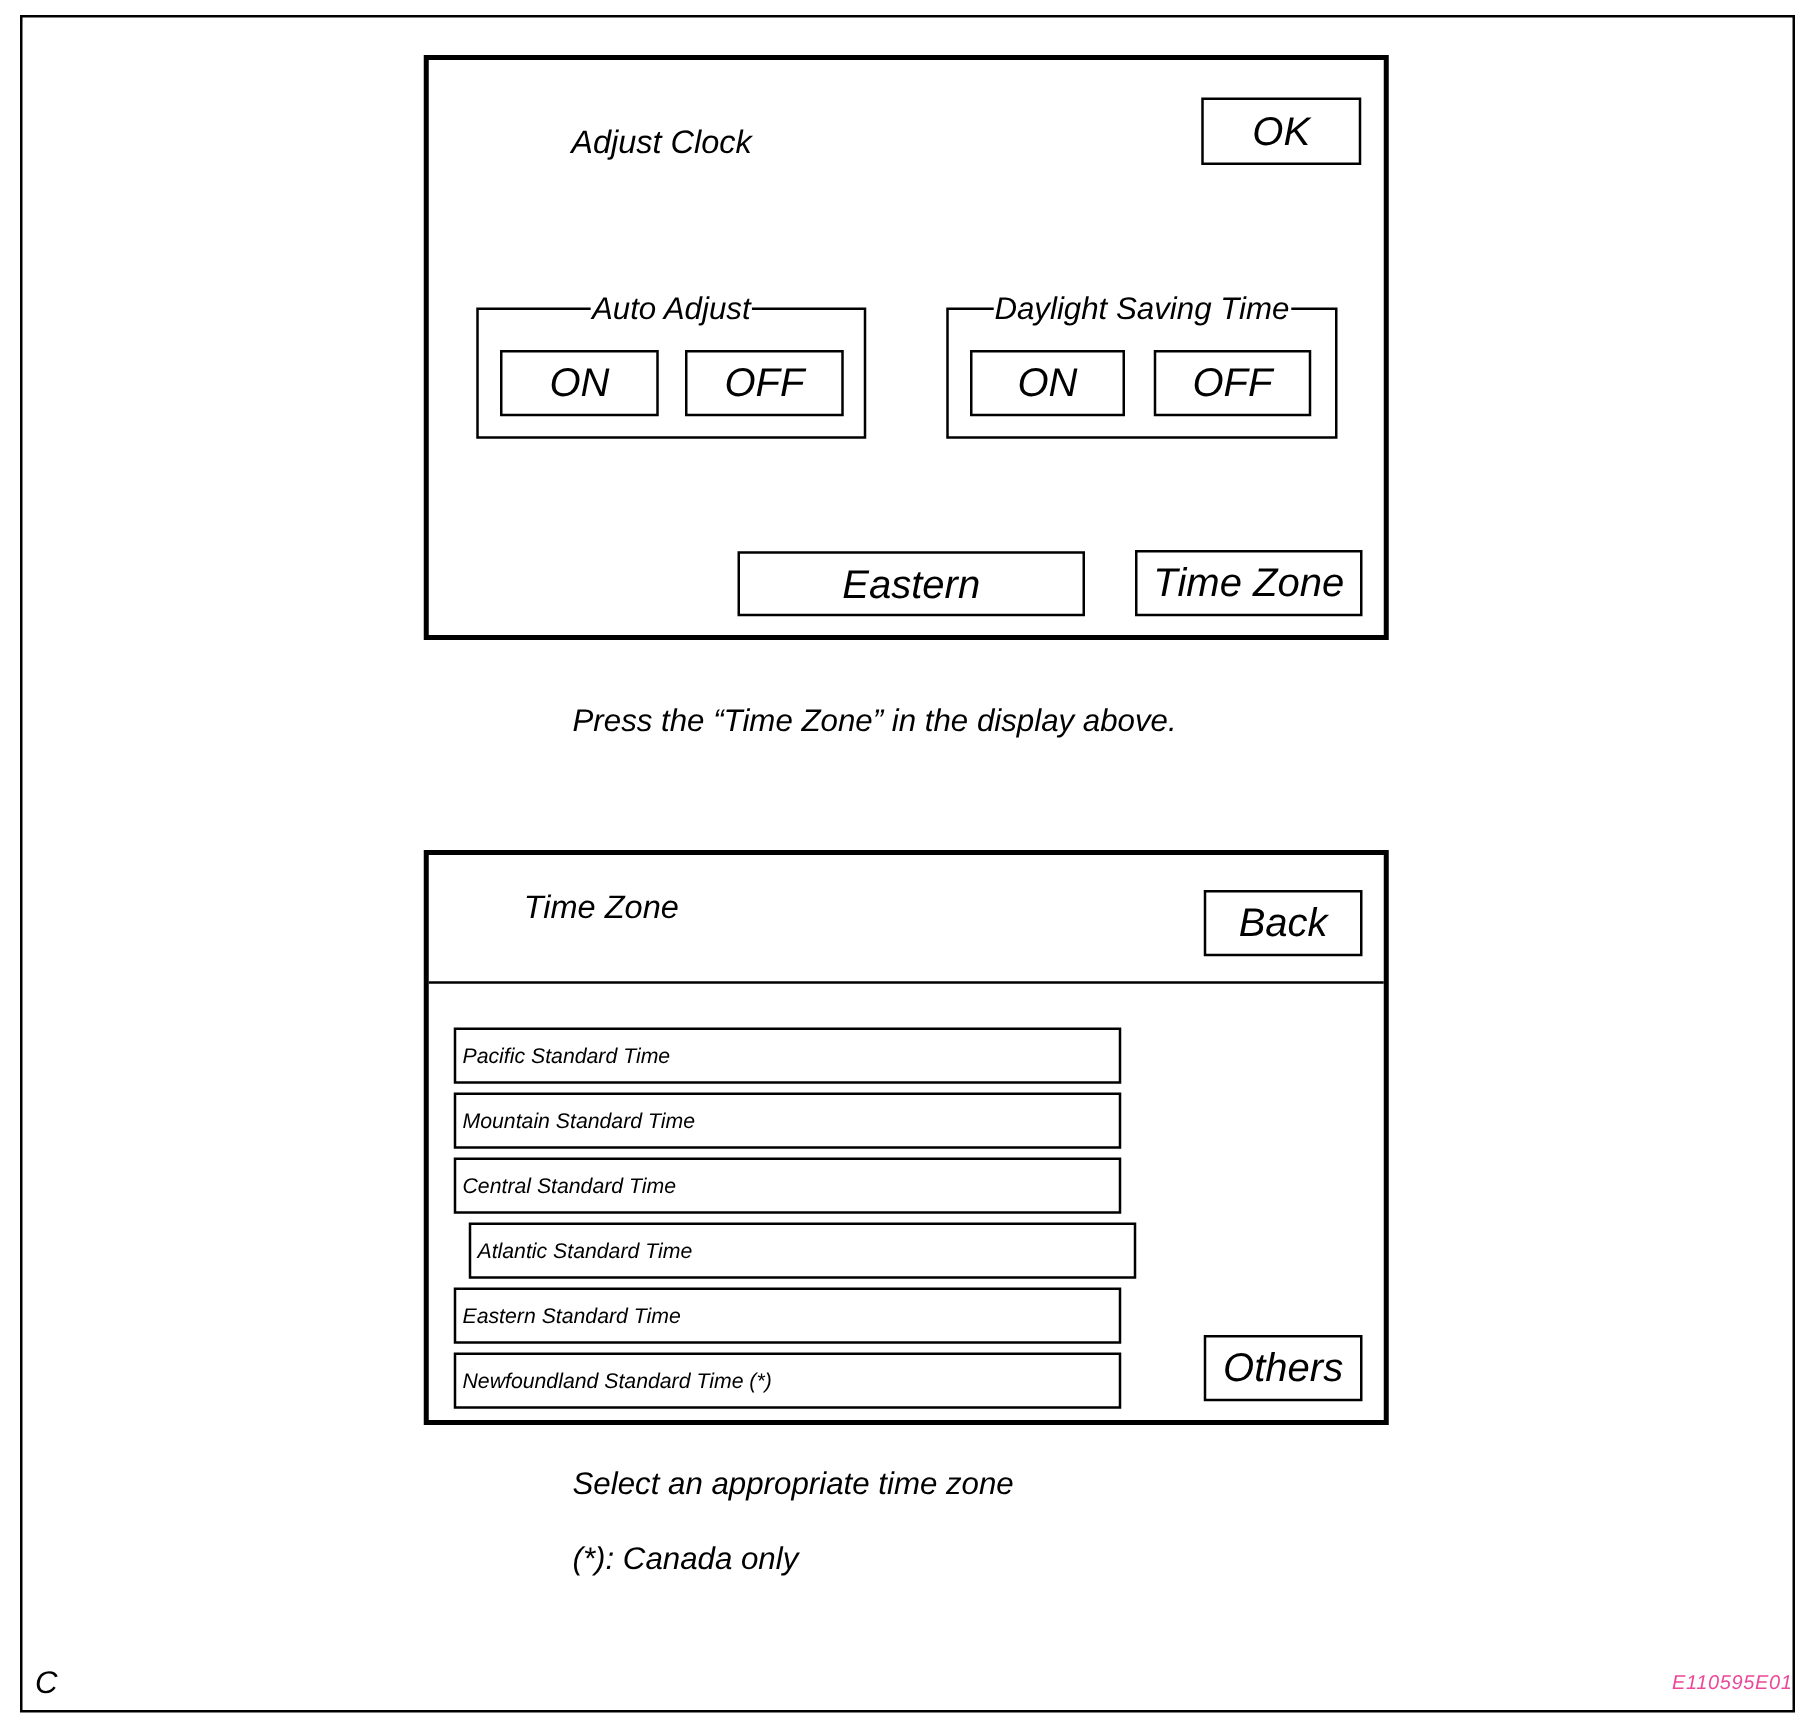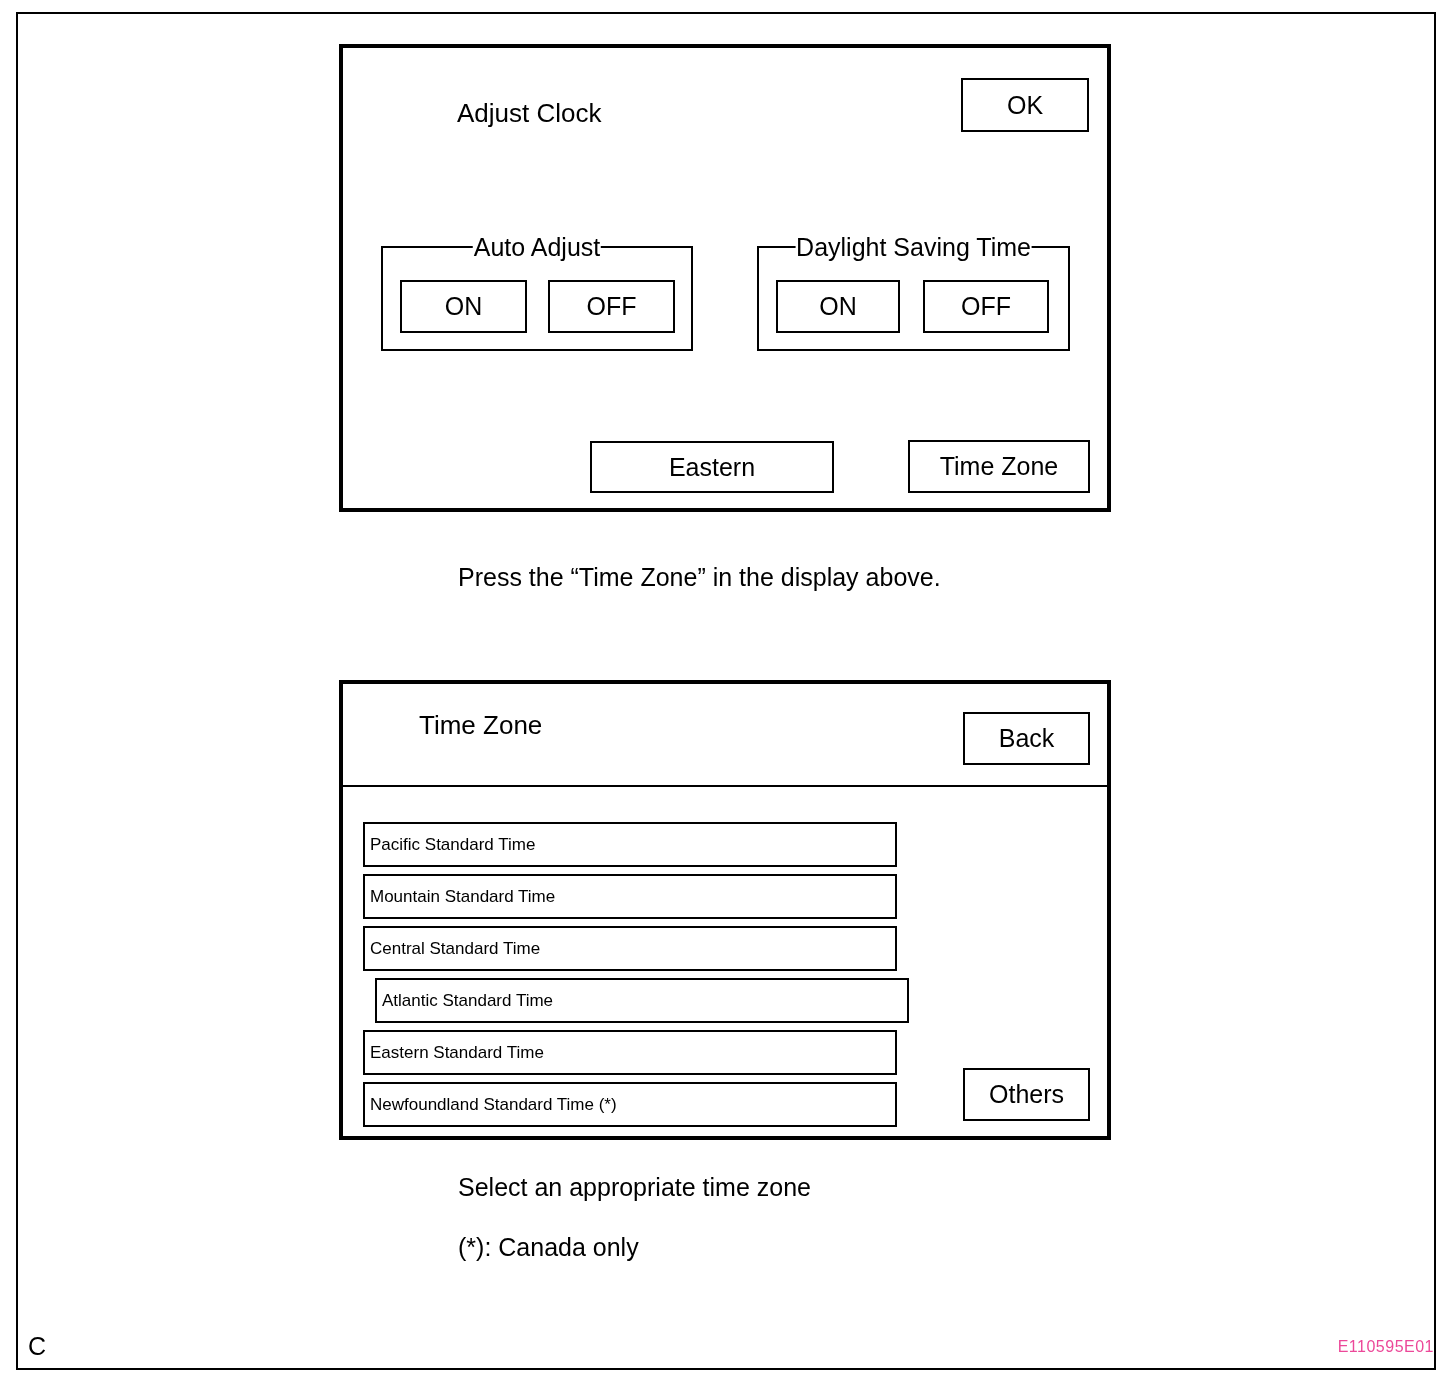--- a/index.html
+++ b/index.html
@@ -1,15 +1,15 @@
 <!DOCTYPE html>
 <html><head>
 <meta charset="utf-8">
 <style>
-  * { margin:0; padding:0; box-sizing:border-box; }
+  * { margin:0; padding:0; box-sizing:border-box;font-style:italic; }
   html,body { background:#fff; }
   body {
     font-family:"Liberation Sans","DejaVu Sans",sans-serif;
     color:#000;
     width:1456px; height:1382px;
     position:relative;
     -webkit-font-smoothing:antialiased;
   }
   .page-frame {
     position:absolute; left:16px; top:12px;
@@ -29,21 +29,21 @@
   .screen-title {
     position:absolute;
     font-size:26px; line-height:30px;
     white-space:nowrap;
   }
   .btn {
     position:absolute;
     border:2px solid #000;
     background:#fff;
     display:flex; align-items:center; justify-content:center;
-    font-size:25px;
+    font-size:32px;
     white-space:nowrap;
     cursor:default;
   }
   .group-box {
     position:absolute;
     border:2px solid #000;
     background:#fff;
   }
   .group-legend {
     position:absolute;
@@ -103,21 +103,21 @@
     <div class="btn" style="left:17px; top:32px; width:127px; height:53px;">ON</div>
     <div class="btn" style="left:165px; top:32px; width:127px; height:53px;">OFF</div>
   </div>
 
   <div class="group-box" style="left:414px; top:198px; width:313px; height:105px;">
     <span class="group-legend">Daylight Saving Time</span>
     <div class="btn" style="left:17px; top:32px; width:124px; height:53px;">ON</div>
     <div class="btn" style="left:164px; top:32px; width:126px; height:53px;">OFF</div>
   </div>
 
-  <div class="btn" style="left:247px; top:393px; width:244px; height:52px;">Eastern</div>
+  <div class="btn" style="left:247px; top:393px; width:278px; height:52px;">Eastern</div>
 
   <div class="btn" style="left:565px; top:392px; width:182px; height:53px;">Time Zone</div>
 </div>
 
 <div class="caption" style="left:458px; top:562px;">Press the “Time Zone” in the display above.</div>
 
 <div class="screen-panel" id="time-zone-panel">
   <div class="screen-title" style="left:76px; top:26px;">Time Zone</div>
 
   <div class="btn" style="left:620px; top:28px; width:127px; height:53px;">Back</div>

